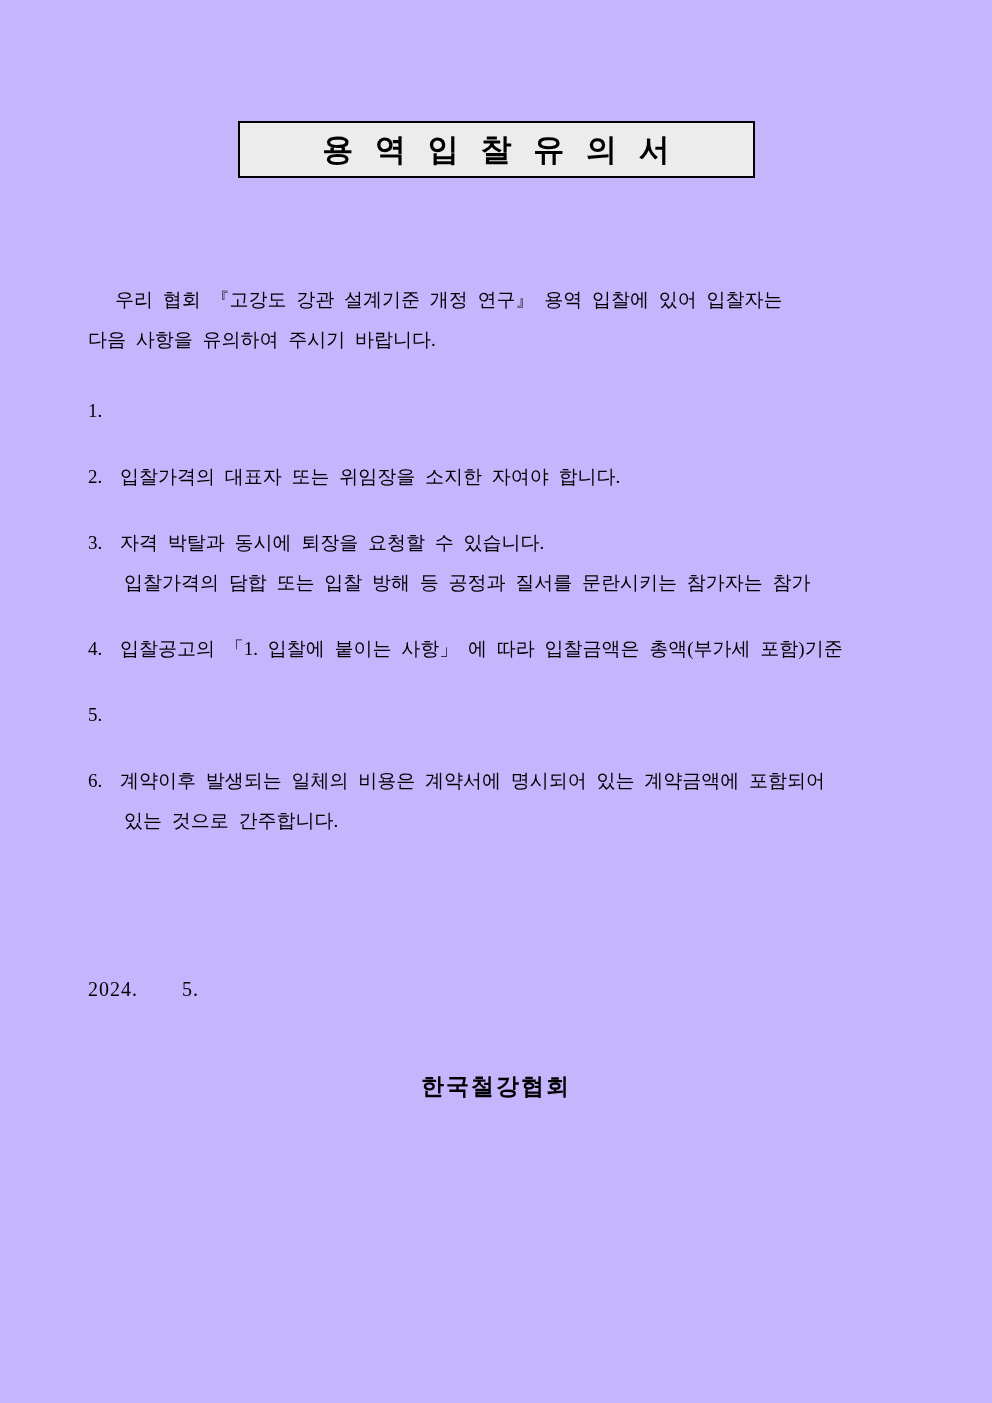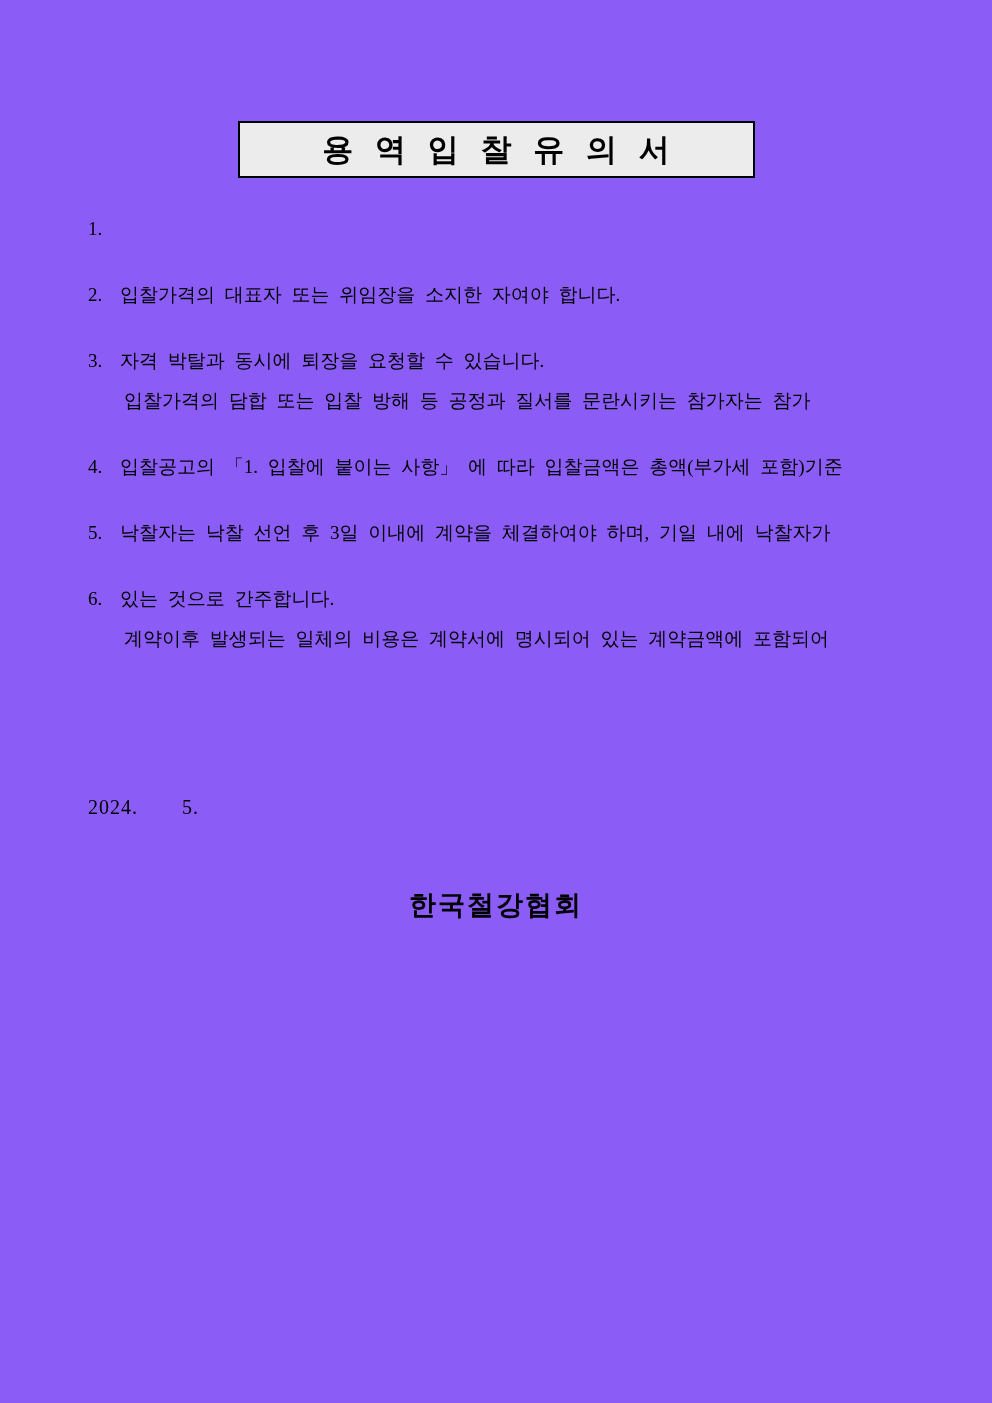--- a/index.html
+++ b/index.html
@@ -2,21 +2,21 @@
 <html><head>
 <meta charset="utf-8">
 <style>
   * { margin: 0; padding: 0; box-sizing: border-box; }
   html, body { background: #ffffff; }
   .page {
     position: relative;
     width: 992px;
     height: 1403px;
     margin: 0 auto;
-    background: #8b5cf6;
+    background: #c4b5fd;
     color: #000000;
     font-family: "Liberation Serif", "DejaVu Serif", serif;
     overflow: hidden;
   }
   .title-box {
     width: 517px;
     height: 57px;
     margin: 121px auto 0 auto;
     border: 2px solid #000000;
     background: #ececec;
@@ -59,36 +59,40 @@
   .item .item-lines .line + .line { text-indent: 4px; }
   .date-line {
     margin-top: 128px;
     font-size: 20px;
     white-space: pre;
     letter-spacing: 1px;
   }
   .org-line {
     margin-top: 58px;
     text-align: center;
-    font-size: 27px;
+    font-size: 23px;
     font-weight: bold;
     letter-spacing: 2px;
   }
 </style>
 </head>
 <body>
 
 <div class="page">
 
   <div class="title-box">
     <span class="title-text">용 역 입 찰 유 의 서</span>
   </div>
 
   <div class="content">
 
+    <div class="intro">
+      <span class="line indent">우리 협회 『고강도 강관 설계기준 개정 연구』 용역 입찰에 있어 입찰자는</span>
+      <span class="line">다음 사항을 유의하여 주시기 바랍니다.</span>
+    </div>
 
     <div class="items">
 
       <div class="item">
         <span class="num">1.</span>
         <span class="item-lines">
         </span>
       </div>
 
       <div class="item">
@@ -109,29 +113,28 @@
       <div class="item">
         <span class="num">4.</span>
         <span class="item-lines">
           <span class="line">입찰공고의 「1. 입찰에 붙이는 사항」 에 따라 입찰금액은 총액(부가세 포함)기준</span>
         </span>
       </div>
 
       <div class="item">
         <span class="num">5.</span>
         <span class="item-lines">
-          <span class="line">낙찰자는 낙찰 선언 후 3일 이내에 계약을 체결하여야 하며, 기일 내에 낙찰자가</span>
         </span>
       </div>
 
       <div class="item">
         <span class="num">6.</span>
         <span class="item-lines">
+          <span class="line">계약이후 발생되는 일체의 비용은 계약서에 명시되어 있는 계약금액에 포함되어</span>
           <span class="line">있는 것으로 간주합니다.</span>
-          <span class="line">계약이후 발생되는 일체의 비용은 계약서에 명시되어 있는 계약금액에 포함되어</span>
         </span>
       </div>
 
     </div>
 
     <div class="date-line">2024.    5.</div>
 
     <div class="org-line">한국철강협회</div>
 
   </div>

